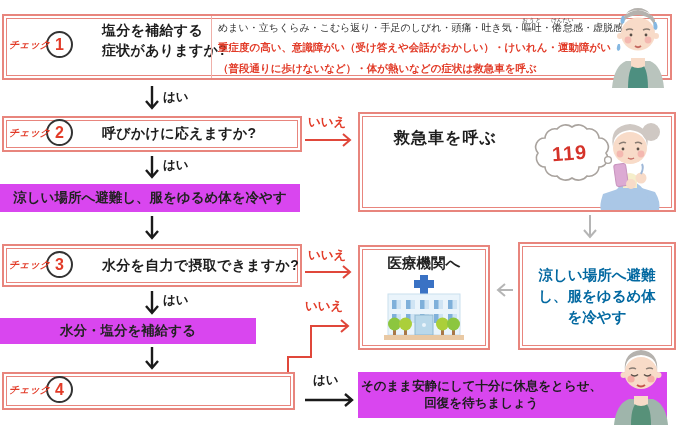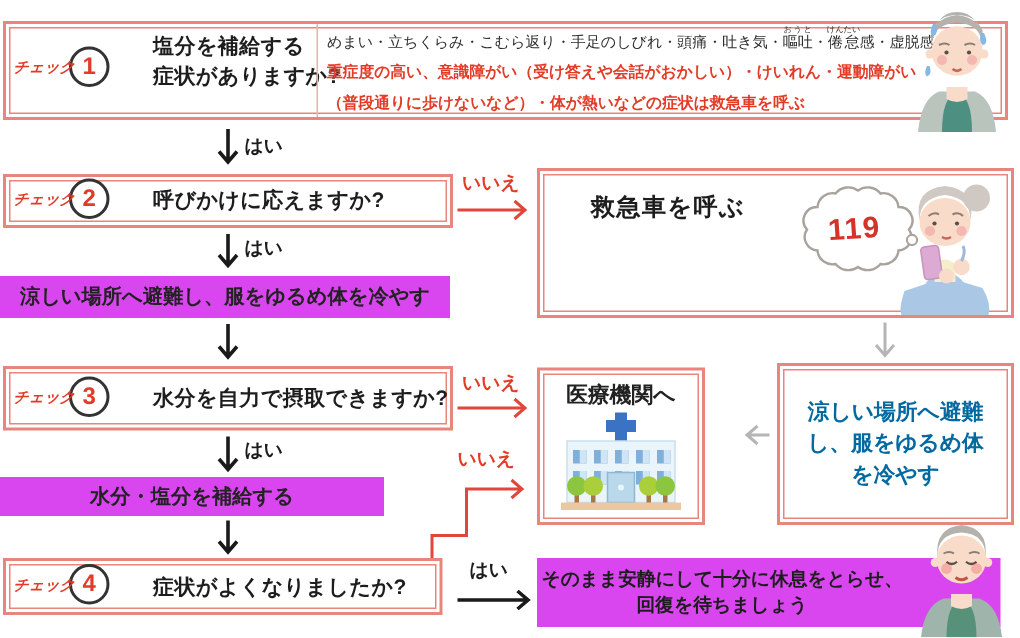--- a/index.html
+++ b/index.html
@@ -117,21 +117,21 @@
   </div>
 
   <div class="dbox" style="left:2px;top:244px;width:300px;height:43px;">
     <div class="badge" style="left:5px;top:5px;">
       <span class="chk">チェック</span>
       <span class="num">3</span>
     </div>
     <div class="q" style="left:98px;top:11px;">水分を自力で摂取できますか?</div>
   </div>
 
-  <div class="dbox" style="left:358px;top:245px;width:112px;height:105px;">
+  <div class="dbox" style="left:358px;top:245px;width:132px;height:105px;">
     <div style="text-align:center;margin-top:7px;font-weight:bold;font-size:14.5px;">医療機関へ</div>
     <svg style="display:block;margin:1px auto 0;" width="86" height="70" viewBox="0 0 86 70">
       <rect x="29" y="1" width="28" height="19" fill="#fff"></rect>
       <rect x="39" y="1" width="8" height="19" fill="#3a72c4"></rect>
       <rect x="33" y="6" width="20" height="8" fill="#3a72c4"></rect>
       <rect x="7" y="20" width="72" height="41" fill="#eaf4fb" stroke="#c9dfee" stroke-width="1"></rect>
       <g fill="#7fb0da">
         <rect x="11" y="26" width="9" height="9"></rect>
           <rect x="25" y="26" width="9" height="9"></rect>
         <rect x="39" y="26" width="9" height="9"></rect>
@@ -177,21 +177,20 @@
 
   <div class="bbox" style="left:0;top:318px;width:256px;height:26px;font-size:13.5px;">
     <span>水分・塩分を補給する</span>
   </div>
 
   <div class="dbox" style="left:2px;top:372px;width:293px;height:38px;">
     <div class="badge" style="left:5px;top:2px;">
       <span class="chk">チェック</span>
       <span class="num">4</span>
     </div>
-    <div class="q" style="left:98px;top:9px;">症状がよくなりましたか?</div>
   </div>
 
   <div class="bbox" style="left:358px;top:372px;width:309px;height:46px;">
     <div class="rest-text">
       <div>そのまま安静にして十分に休息をとらせ、</div>
       <div>回復を待ちましょう</div>
     </div>
   </div>
 
   <div class="lbl yes" style="left:163px;top:89px;">はい</div>

